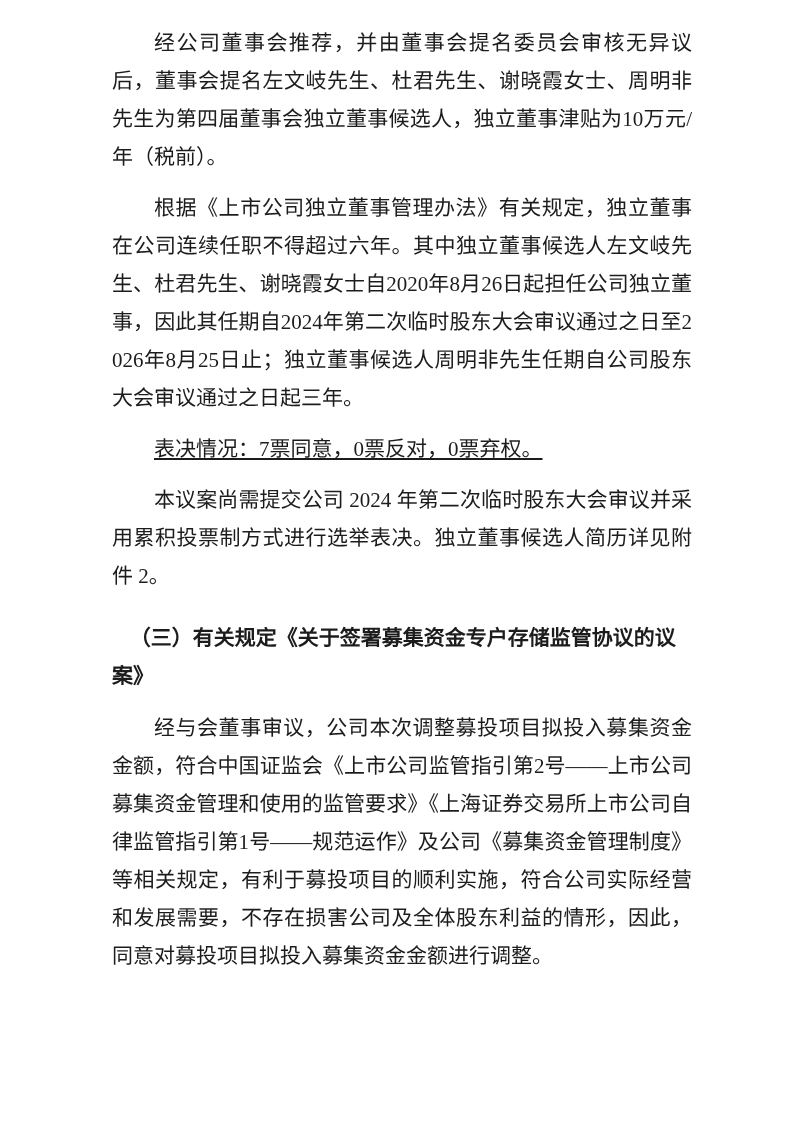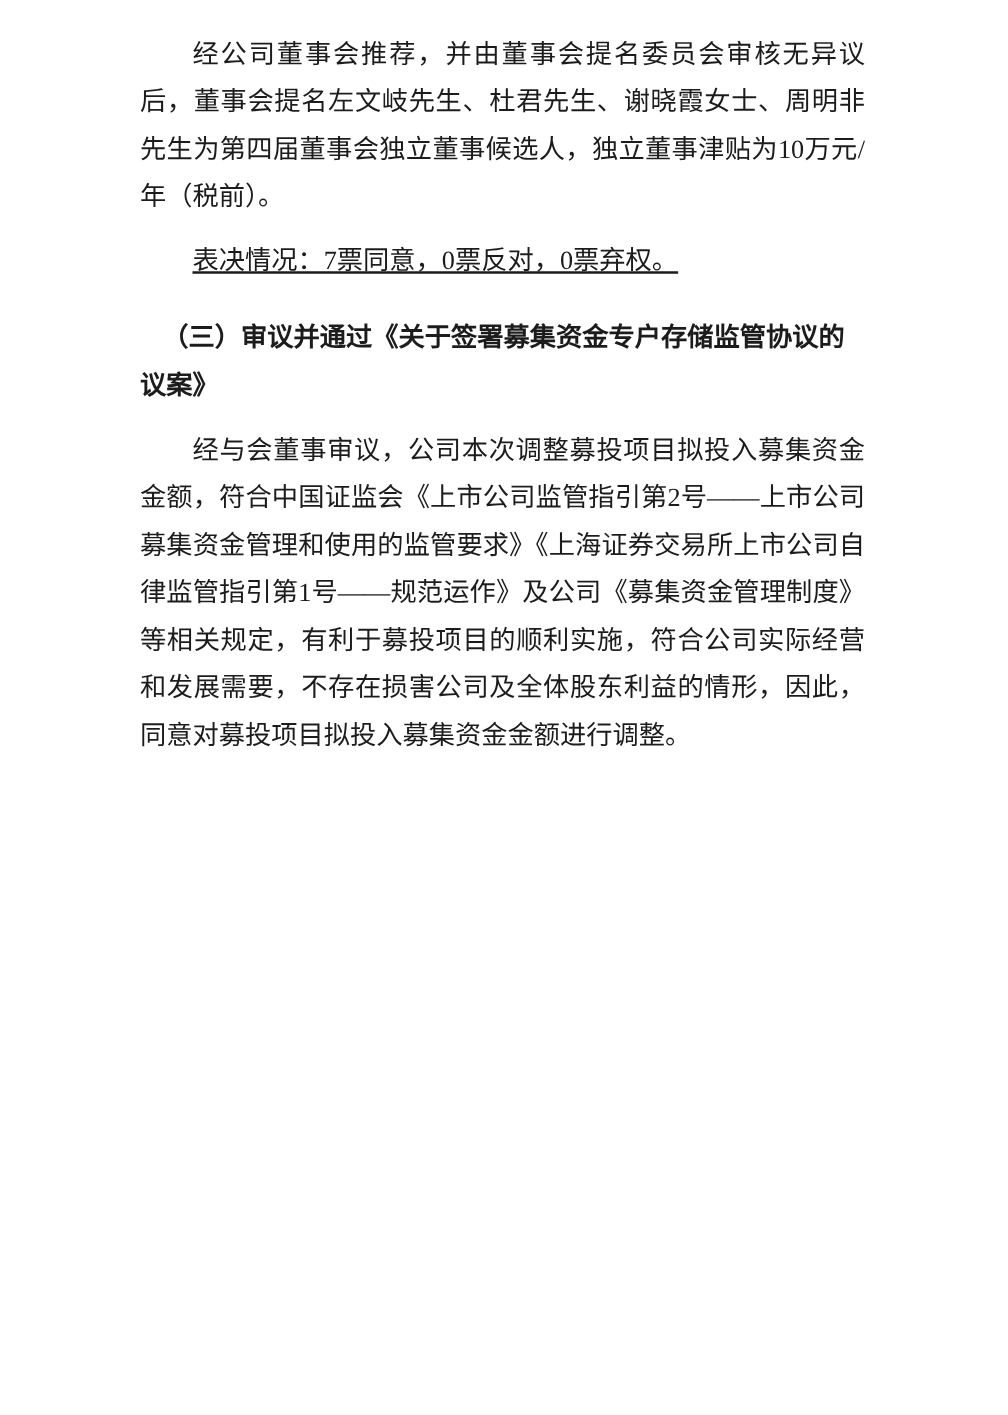--- a/index.html
+++ b/index.html
@@ -38,24 +38,26 @@
     text-align: left;
     text-decoration: underline;
   }
 </style>
 </head>
 <body>
 
 <div class="page">
   <p class="para">经公司董事会推荐，并由董事会提名委员会审核无异议后，董事会提名左文岐先生、杜君先生、谢晓霞女士、周明非先生为第四届董事会独立董事候选人，独立董事津贴为10万元/年（税前）。</p>
 
+  <p class="para">根据《上市公司独立董事管理办法》有关规定，独立董事在公司连续任职不得超过六年。其中独立董事候选人左文岐先生、杜君先生、谢晓霞女士自2020年8月26日起担任公司独立董事，因此其任期自2024年第二次临时股东大会审议通过之日至2026年8月25日止；独立董事候选人周明非先生任期自公司股东大会审议通过之日起三年。</p>
 
   <p class="para vote">表决情况：7票同意，0票反对，0票弃权。</p>
 
+  <p class="para">本议案尚需提交公司 2024 年第二次临时股东大会审议并采用累积投票制方式进行选举表决。独立董事候选人简历详见附件 2。</p>
 
-  <p class="para heading">（三）审议并通过《关于签署募集资金专户存储监管协议的议案》</p>
+  <p class="para heading">（三）有关规定《关于签署募集资金专户存储监管协议的议案》</p>
 
 
 
 
   <p class="para">经与会董事审议，公司本次调整募投项目拟投入募集资金金额，符合中国证监会《上市公司监管指引第2号——上市公司募集资金管理和使用的监管要求》《上海证券交易所上市公司自律监管指引第1号——规范运作》及公司《募集资金管理制度》等相关规定，有利于募投项目的顺利实施，符合公司实际经营和发展需要，不存在损害公司及全体股东利益的情形，因此，同意对募投项目拟投入募集资金金额进行调整。</p>
 
 </div>
 
 </body></html>

